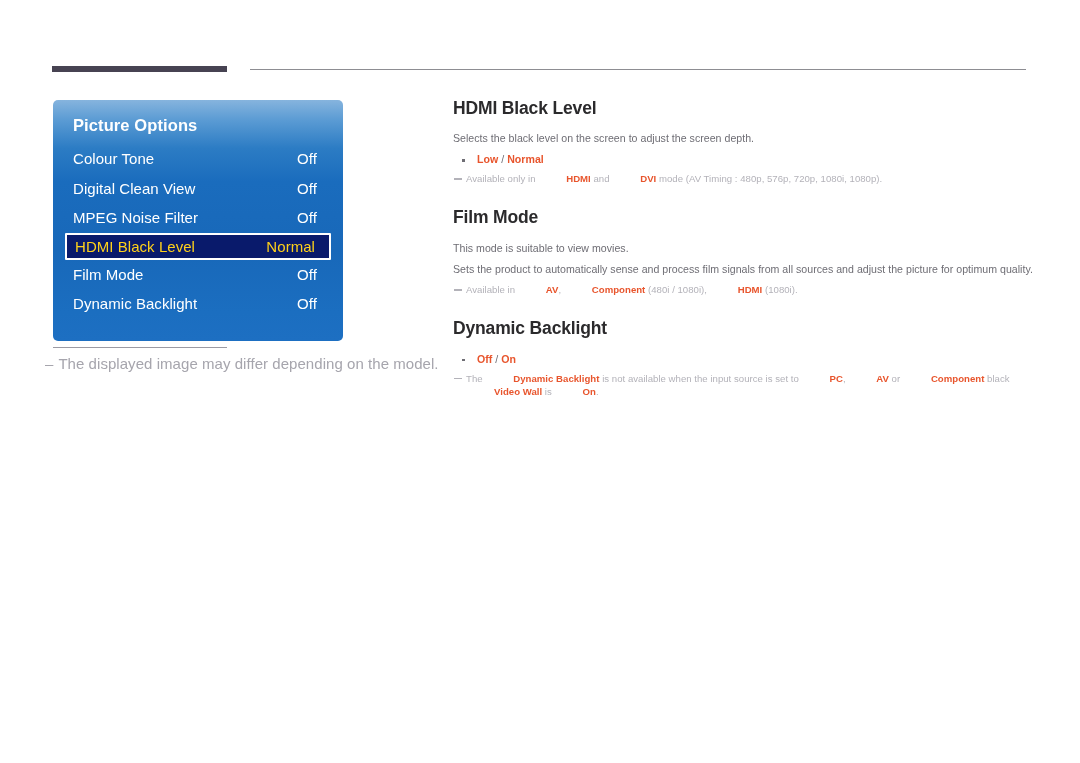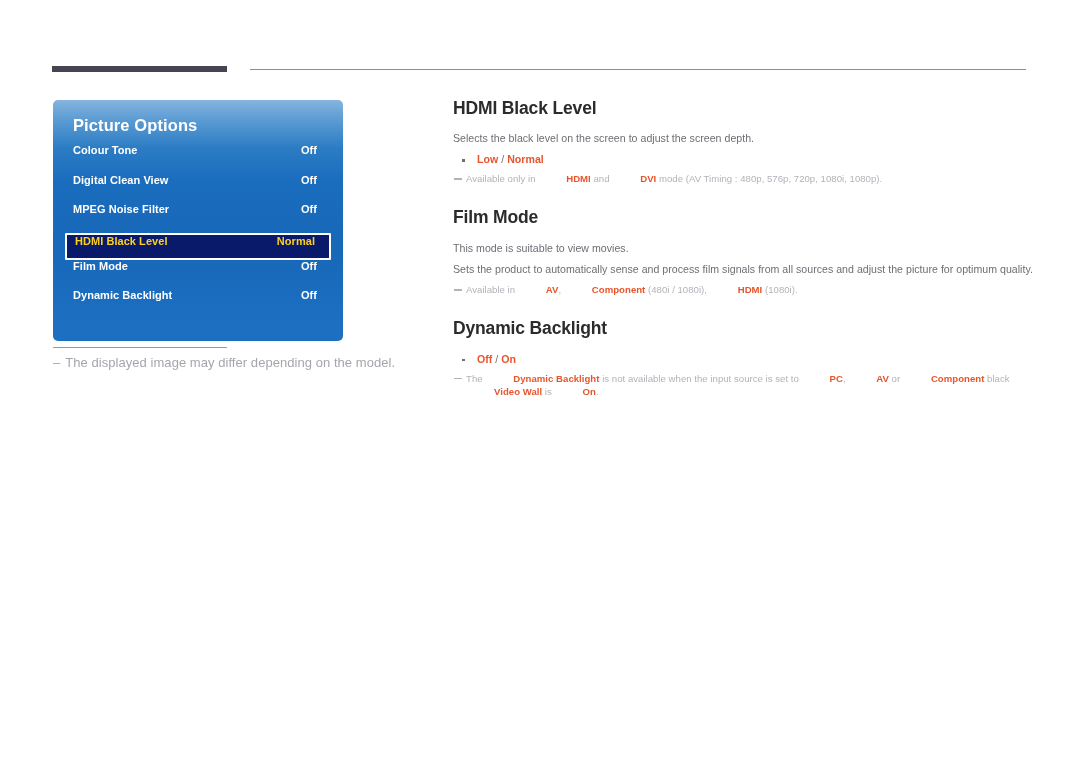--- a/index.html
+++ b/index.html
@@ -62,27 +62,27 @@
   .osd-title {
     color: #ffffff;
     font-size: 16.5px;
     font-weight: 600;
     letter-spacing: .1px;
     padding: 16px 0 9px 20px;
   }
   .osd-row {
     height: 29.5px;
     display: flex;
-    align-items: flex-start;
+    align-items: center;
     justify-content: space-between;
     padding: 0 26px 0 20px;
     box-sizing: border-box;
     color: #ffffff;
-    font-size: 11px;
-    font-weight: 700;
+    font-size: 15px;
+    font-weight: 400;
     letter-spacing: .05px;
   }
   .osd-row .label { white-space: nowrap; }
   .osd-row .value { white-space: nowrap; }
 
   .osd-row.selected {
     margin: 0 12px;
     padding: 0 14px 0 8px;
     height: 27px;
     background: #091a6b;
@@ -95,24 +95,24 @@
   .osd-note-rule {
     position: absolute;
     left: 53px;
     top: 347px;
     width: 174px;
     height: 1px;
     background: #9b9aa3;
   }
   .osd-note {
     position: absolute;
-    left: 53px;
+    left: 45px;
     top: 355px;
     width: 330px;
-    font-size: 13px;
+    font-size: 15px;
     color: #a6a5ad;
     letter-spacing: .05px;
     white-space: nowrap;
   }
   .osd-note .dash { margin-right: 5px; }
 
   
   .doc {
     position: absolute;
     left: 453px;

